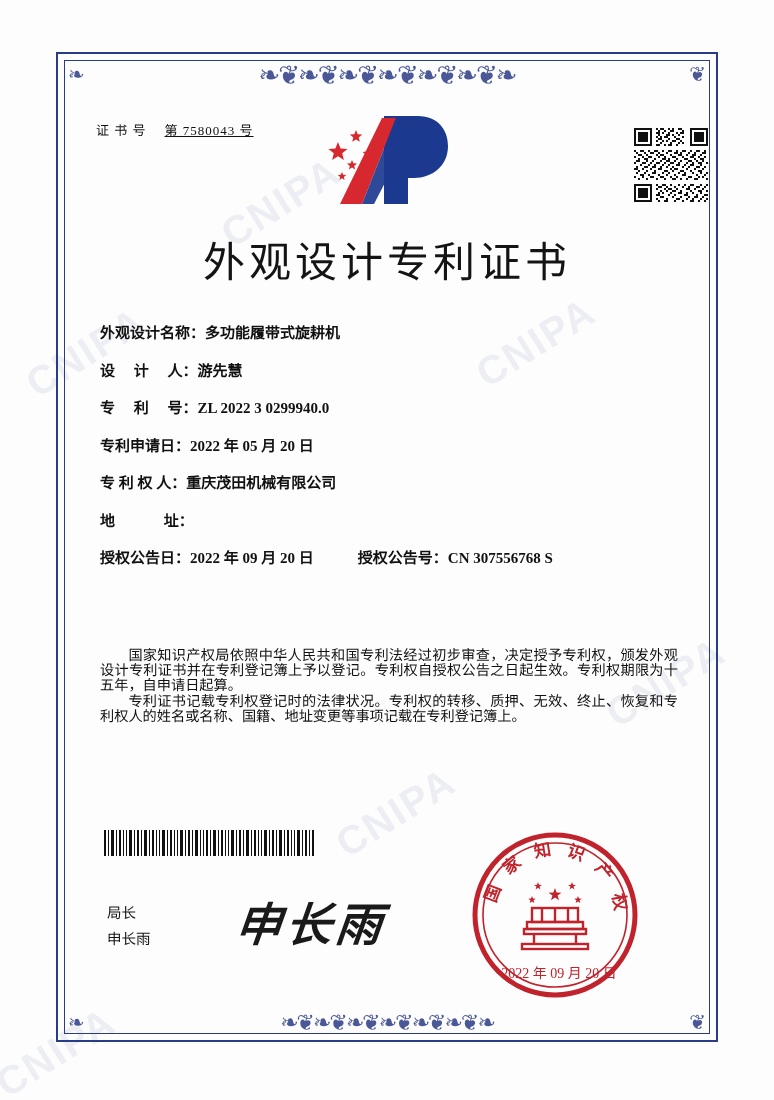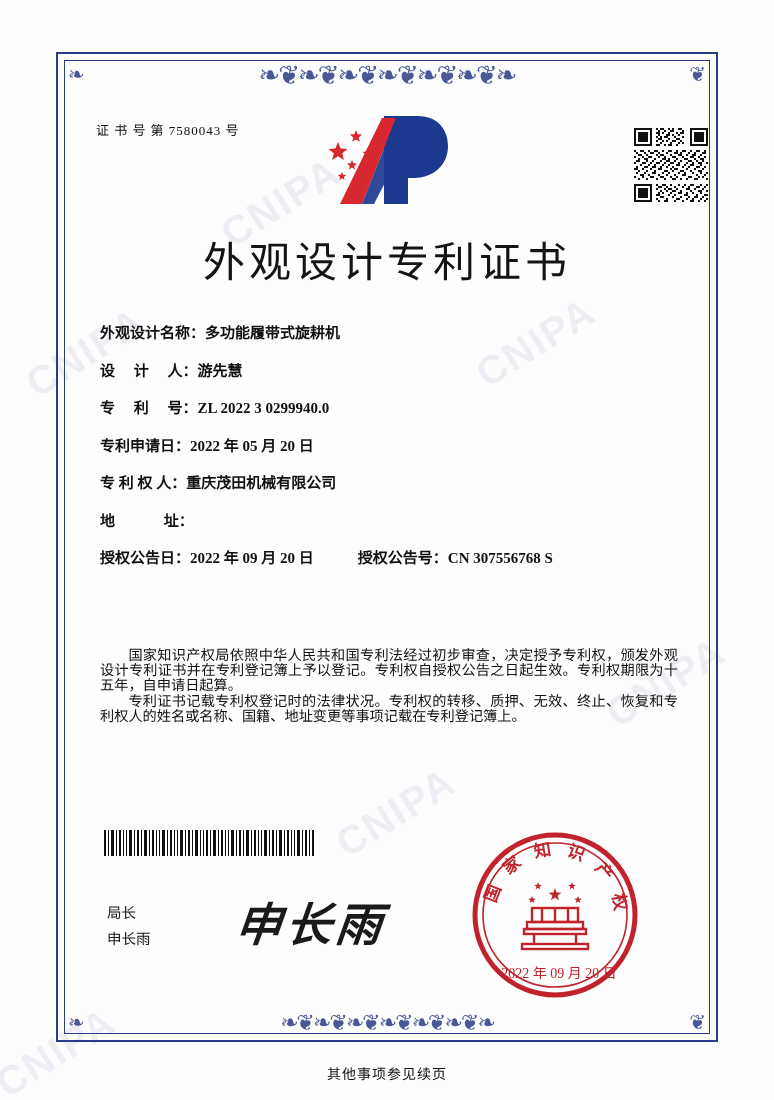--- a/index.html
+++ b/index.html
@@ -263,21 +263,21 @@
     <div class="ornament orn-top">❧❦❧❦❧❦❧❦❧❦❧❦❧</div>
     <div class="ornament orn-bottom">❧❦❧❦❧❦❧❦❧❦❧❦❧</div>
     <div class="ornament orn-corner orn-tl">❧</div>
     <div class="ornament orn-corner orn-tr">❦</div>
     <div class="ornament orn-corner orn-bl">❧</div>
     <div class="ornament orn-corner orn-br">❦</div>
   </div>
 
   <div class="content">
     <span class="cert-no">证 书 号</span>
-    <span class="cert-no" style="margin-left:0;">第 7580043 号</span>
+    <span class="cert-no" style="margin-left:14px;text-decoration:underline;">第 7580043 号</span>
   </div>
 
   <div class="logo-wrap">
     <div class="logo">
       <svg width="130" height="100" viewBox="0 0 130 100">
         <path d="M62 8 L96 8 C116 8 126 22 126 38 C126 58 110 70 92 70 L86 70 L86 96 L62 96 Z" fill="#1b3a8f"></path>
         <path d="M86 30 L86 96 L62 96 L62 8 Z" fill="#1b3a8f"></path>
         <path d="M60 10 L74 10 L40 96 L18 96 Z" fill="#d7282f"></path>
         <path d="M74 10 L86 30 L52 96 L40 96 Z" fill="#1b3a8f" opacity="0.92"></path>
         <g fill="#d7282f">
@@ -689,15 +689,14 @@
       <defs>
         <path id="sealArc" d="M 85,85 m -60,0 a 60,60 0 1,1 120,0" transform="rotate(0 85 85)"></path>
       </defs>
       <text font-family="Liberation Serif, serif" font-size="17" font-weight="bold" fill="#c0232b" letter-spacing="5">
         <textPath href="#sealArc" startOffset="6%">国 家 知 识 产 权 局</textPath>
       </text>
     </svg>
   </div>
   <div class="seal-date">2022 年 09 月 20 日</div>
 
-  <div class="footer-note">其他事项参见续页</div>
 
 </div>
 
 </body></html>

